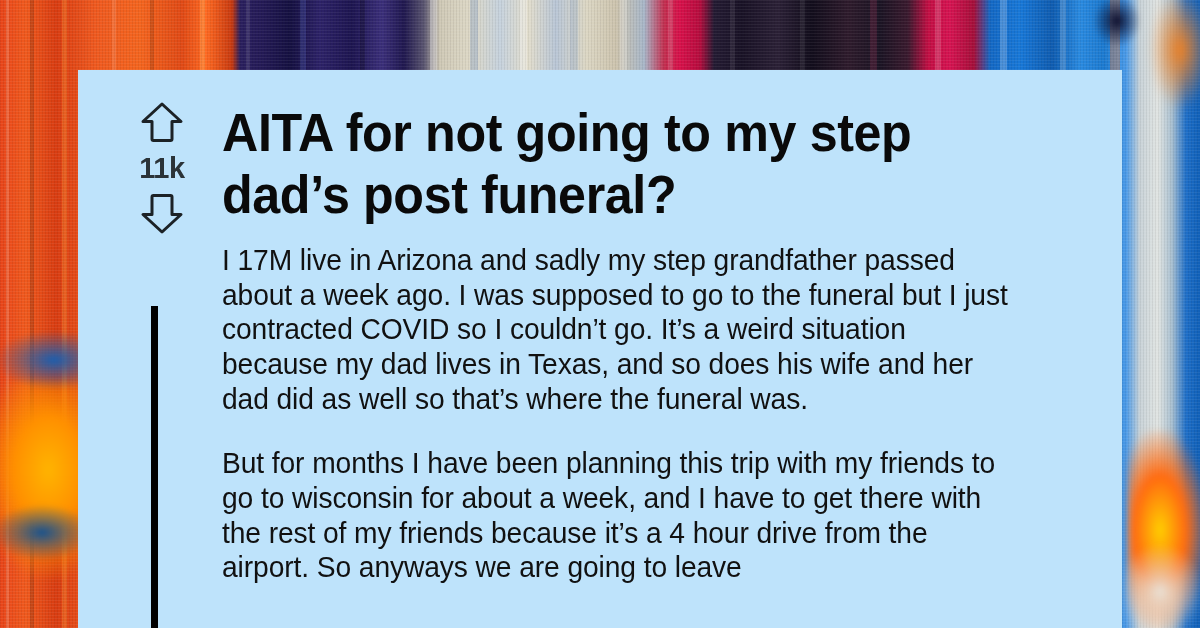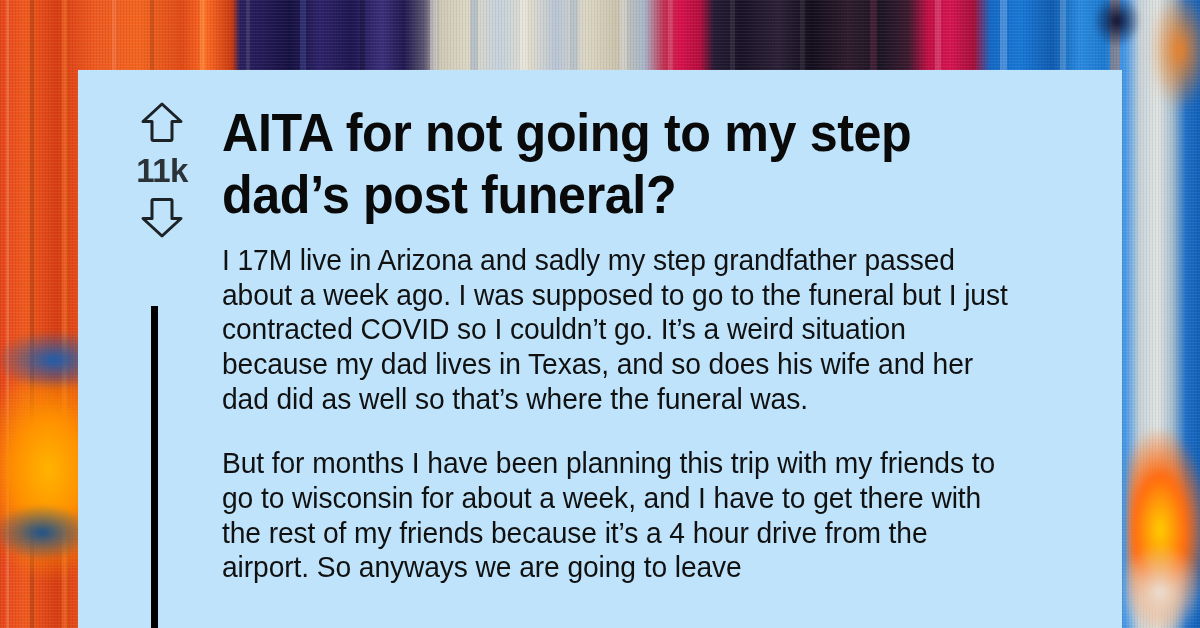--- a/index.html
+++ b/index.html
@@ -154,21 +154,21 @@
 
   .vote-arrow {
     display: block;
     width: 46px;
     height: 46px;
   }
   .vote-arrow svg { display: block; width: 46px; height: 46px; }
 
   .vote-count {
     font-family: "Liberation Sans", sans-serif;
-    font-size: 33px;
+    font-size: 29px;
     font-weight: bold;
     color: #2b3338;
     letter-spacing: -0.5px;
     line-height: 1;
     margin: 9px 0 8px 0;
   }
 
   
   .thread-line {
     position: absolute;

